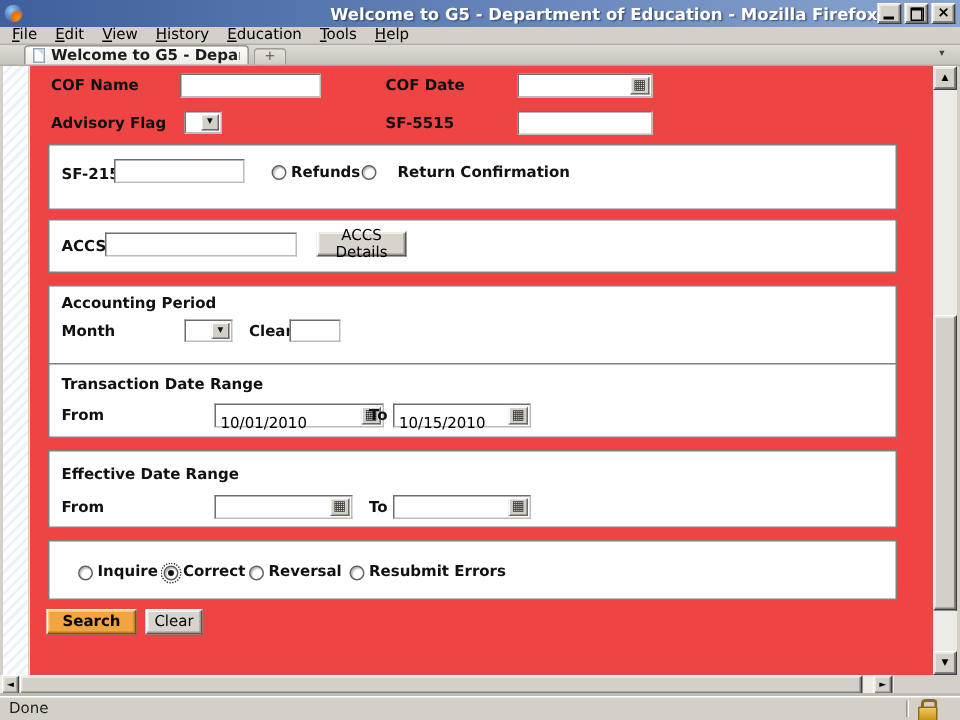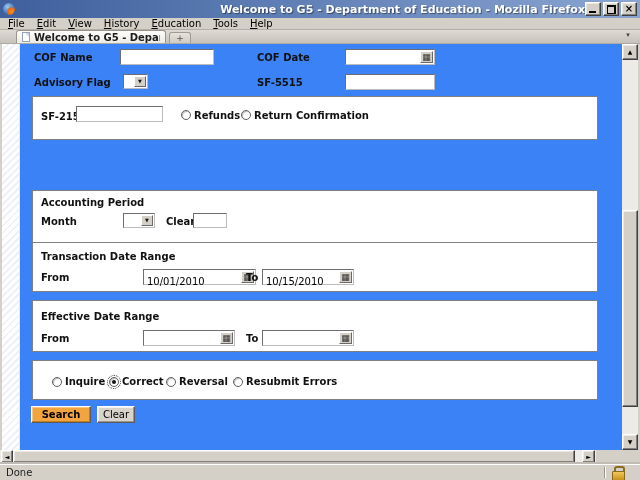--- a/index.html
+++ b/index.html
@@ -46,21 +46,21 @@
   .favicon::after { content:""; position:absolute; right:0; top:0; width:0; height:0;
     border:2px solid; border-color:#cdd8e6 #cdd8e6 transparent transparent; }
   .tab-label { font-size:10px; font-weight:bold; color:#1d1d1d; white-space:nowrap; overflow:hidden; }
   .newtab { height:11px; width:22px; margin-left:3px; background:linear-gradient(#e6e3dc,#cfcbc3);
     border:1px solid #a09c94; border-bottom:none; border-radius:3px 3px 0 0;
     font-size:9px; color:#555; text-align:center; line-height:10px; }
   .tablist-btn { position:absolute; right:5px; bottom:2px; width:14px; height:10px;
     font-size:7px; color:#444; text-align:center; line-height:9px; }
 
   
-  .content { position:absolute; left:0; top:44px; width:640px; height:406px; background:#3b82f6;
+  .content { position:absolute; left:0; top:44px; width:640px; height:406px; background:#ef4444;
     border-left:2px solid #d4d0c8; border-right:2px solid #d4d0c8; }
   .stripe { position:absolute; left:0; top:0; width:18px; height:100%;
     background:repeating-linear-gradient(135deg,#ffffff 0 3px,#eef2f8 3px 5px);
     border-right:1px solid #e2eaf4; }
 
   .lbl { position:absolute; font-size:10px; font-weight:bold; color:#111; white-space:nowrap; }
   .groupbox { position:absolute; left:30px; width:566px; border:1px solid #808080; background:#fff; }
 
   .field { position:absolute; height:16px; background:#fff; border:1px solid;
     border-color:#6e6e6e #bcbcbc #bcbcbc #6e6e6e; }
@@ -181,23 +181,30 @@
     </span>
 
     <div class="groupbox" style="top:52px; height:44px">
       <span class="lbl" style="left:8px; top:14px">SF-215</span>
       <span class="field" style="left:43px; top:9px; width:87px">
         <input type="text" style="">
       </span>
       <span class="radio" style="left:148px; top:13px"></span>
       <span class="lbl" style="left:161px; top:13px">Refunds</span>
       <span class="radio" style="left:208px; top:13px"></span>
-      <span class="lbl" style="left:221px; top:13px">Return Confirmation</span>
-    </div>
-
+      <span class="lbl" style="left:232px; top:13px">Return Confirmation</span>
+    </div>
+
+    <div class="groupbox" style="top:102px; height:36px">
+      <span class="lbl" style="left:8px; top:12px">ACCS</span>
+      <span class="field" style="left:37px; top:8px; width:128px">
+        <input type="text" style="">
+      </span>
+      <button class="btn" style="left:178px; top:7px; width:60px; height:17px">ACCS Details</button>
+    </div>
 
     <div class="groupbox" style="top:146px; height:56px">
       <span class="lbl" style="left:8px; top:6px">Accounting Period</span>
       <span class="lbl" style="left:8px; top:25px">Month</span>
       <span class="field with-btn" style="left:90px; top:22px; width:32px; height:15px">
         <span class="sel-value"></span>
         <span class="sq-btn" style="width:12px">
             <span class="sel-glyph">▼</span>
           </span>
       </span>

